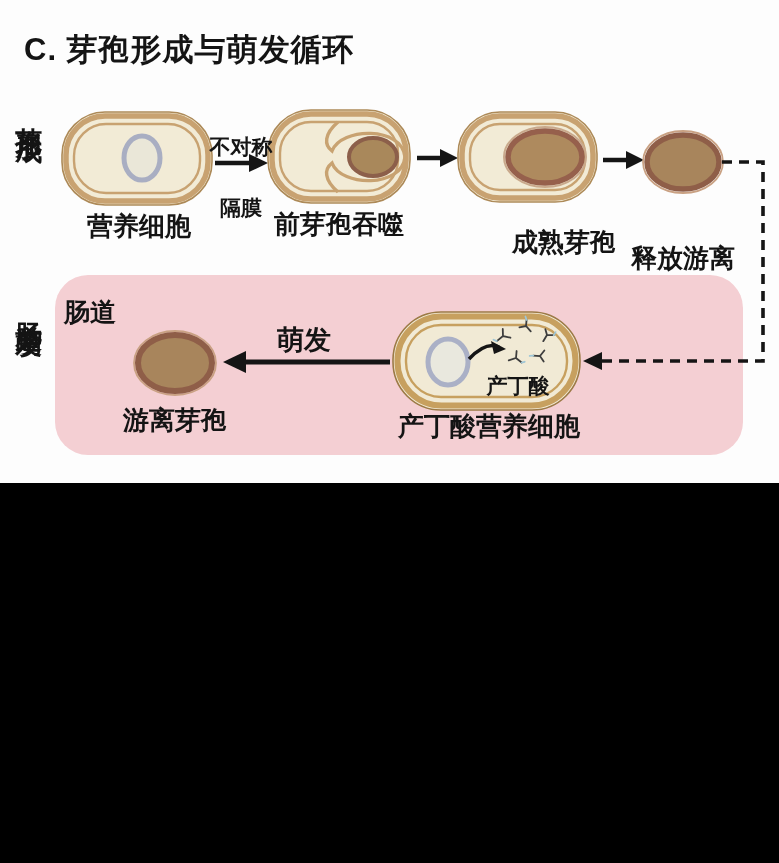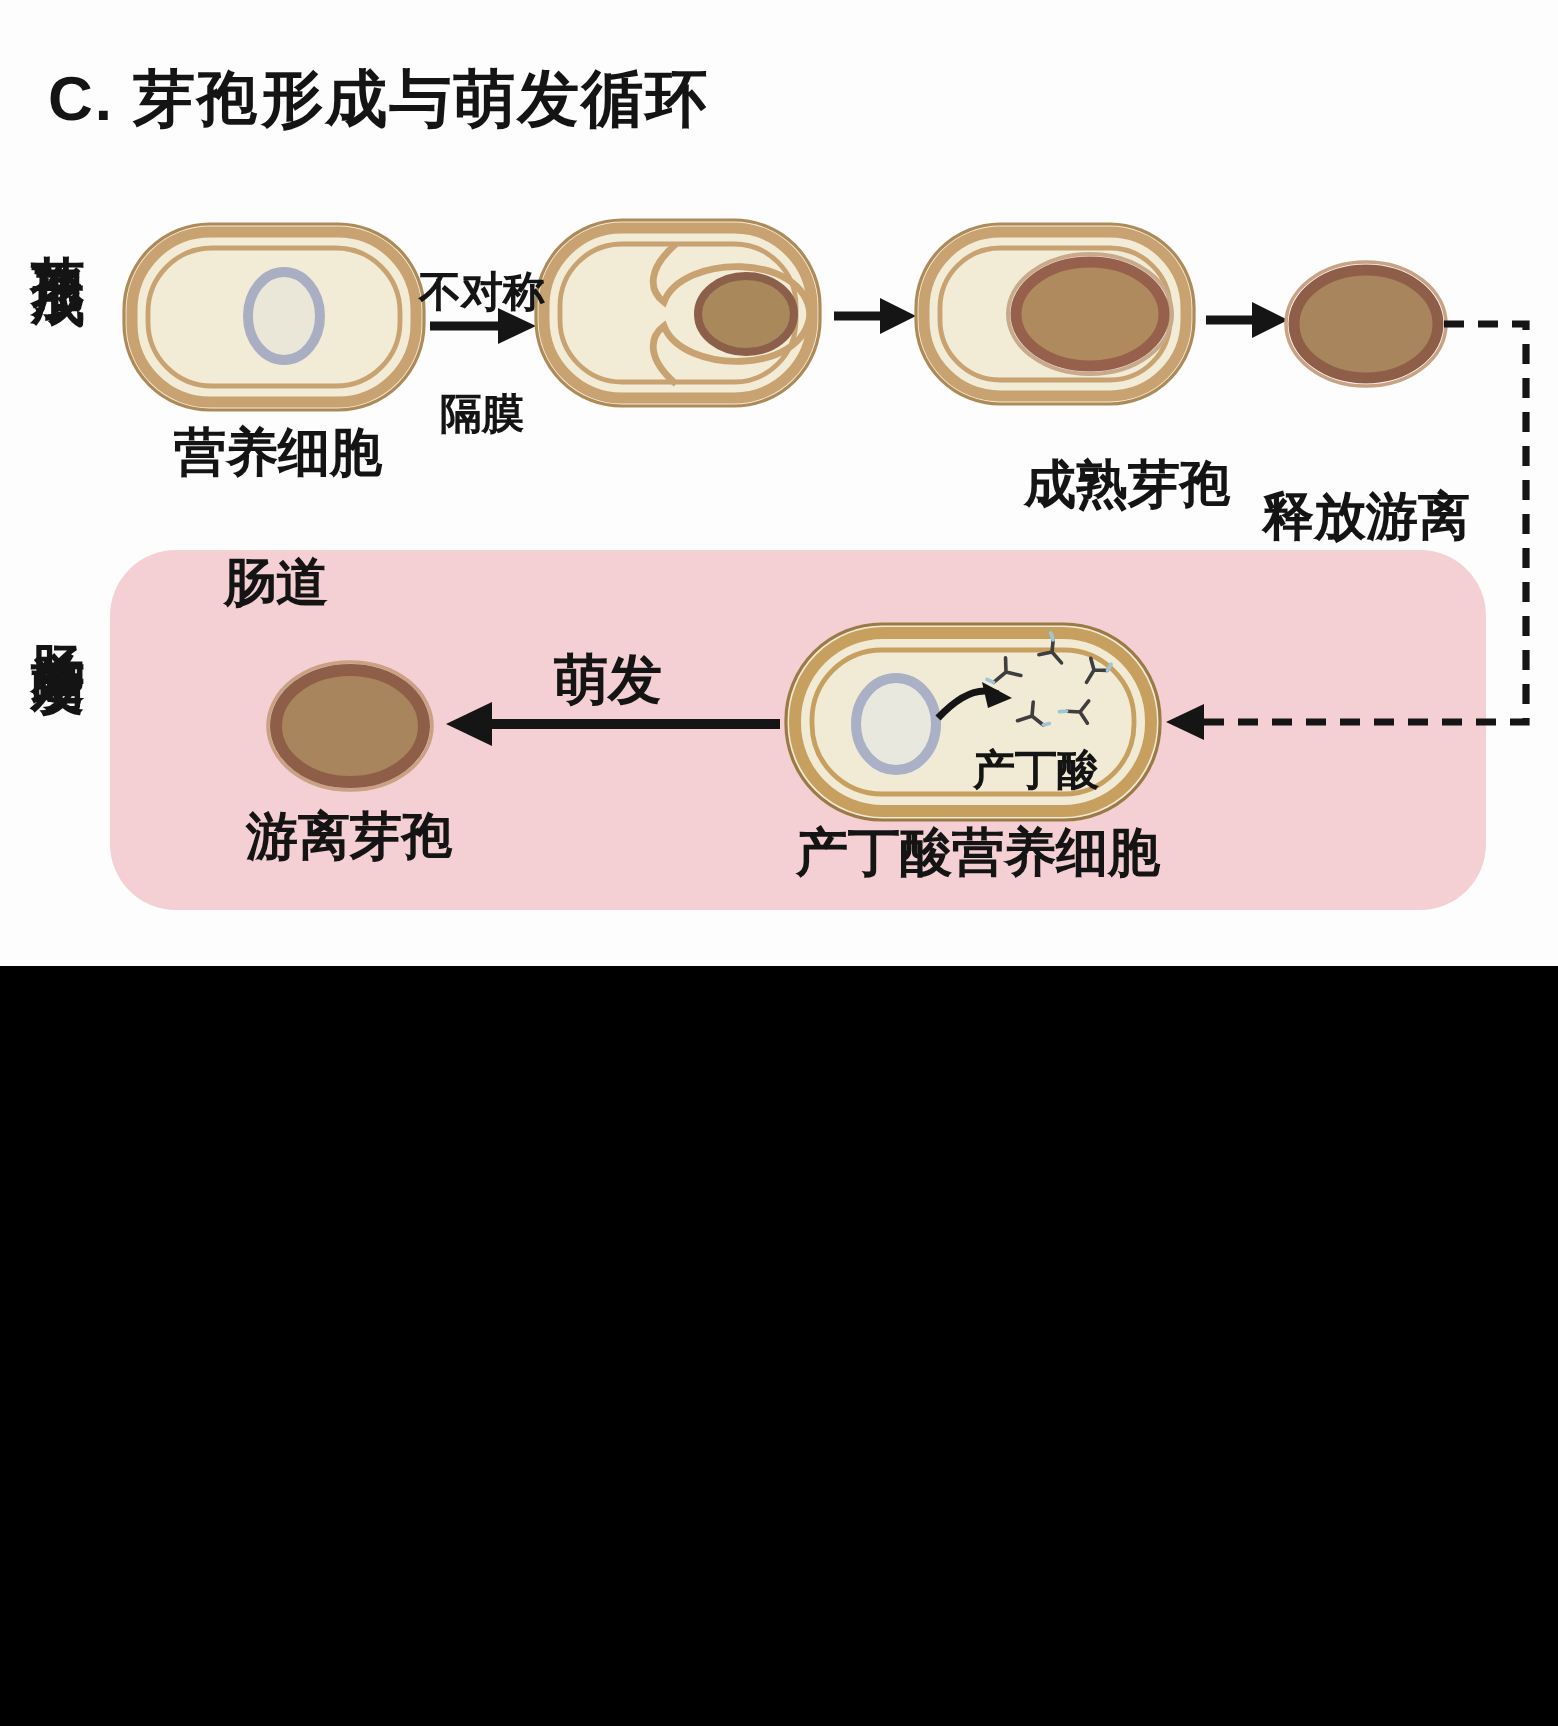--- a/index.html
+++ b/index.html
@@ -156,32 +156,33 @@
 
     <div class="lbl vside" id="side-germination">肠道萌发</div>
 
     <div class="lbl center cell-caption" style="left:139px;top:211px;">营养细胞</div>
 
     <div class="lbl center small-caption twoline" style="left:241px;top:99px;">
       <span>不对称</span>
       <span>隔膜</span>
     </div>
 
+    <div class="lbl center cell-caption" style="left:339px;top:209px;">前芽孢吞噬</div>
 
     <div class="lbl center cell-caption" style="left:528px;top:227px;margin-left:36px;">成熟芽孢</div>
 
     <div class="lbl center cell-caption twoline" style="left:683px;top:207px;">
       <span>释放游离</span>
     </div>
 
-    <div class="lbl cell-caption" style="left:64px;top:276px;margin-left:48px;">肠道</div>
+    <div class="lbl cell-caption" style="left:64px;top:297px;">肠道</div>
 
     <div class="lbl center" style="left:304px;top:325px;font-size:27px;">萌发</div>
 
-    <div class="lbl center cell-caption" style="left:175px;top:405px;font-family:Liberation Mono, monospace;">游离芽孢</div>
+    <div class="lbl center cell-caption" style="left:175px;top:405px;">游离芽孢</div>
 
     <div class="lbl center small-caption" style="left:518px;top:374px;">产丁酸</div>
 
     <div class="lbl center cell-caption" style="left:489px;top:411px;">产丁酸营养细胞</div>
   </div>
 
   <div id="black-bar"></div>
 </div>
 
 </body></html>

